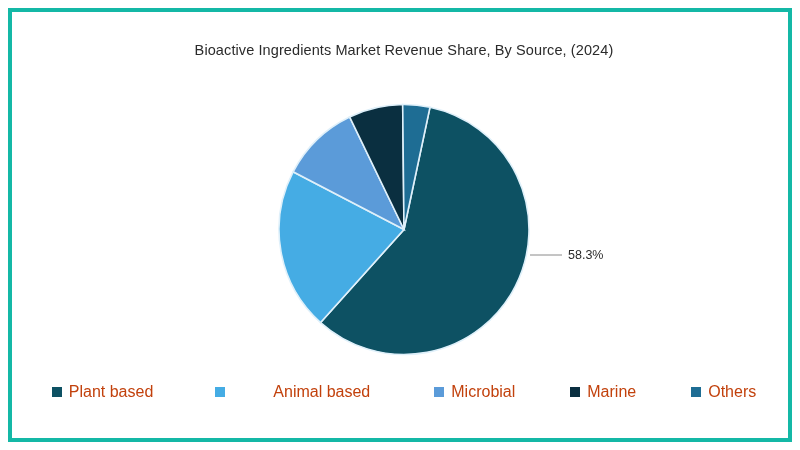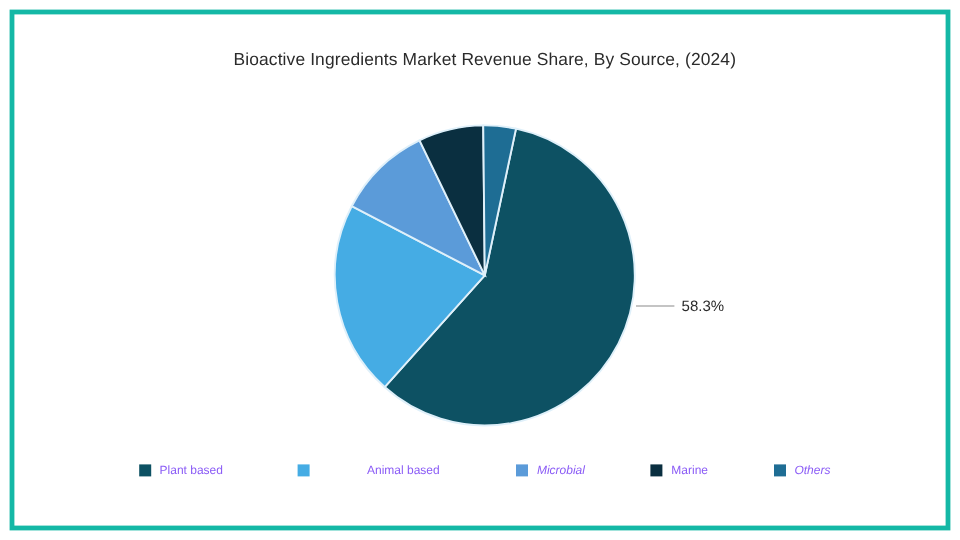--- a/index.html
+++ b/index.html
@@ -68,22 +68,22 @@
   }
 
   .legend-swatch {
     width: 10px;
     height: 10px;
     margin-right: 7px;
     flex: 0 0 auto;
   }
 
   .legend-label {
-    font-size: 10px;
-    color: #8b5cf6;
+    font-size: 16px;
+    color: #c2410c;
   }
 
   #source-note {
     position: absolute;
     right: 22px;
     top: 420px;
     font-size: 10.5px;
     color: #3b3b3b;
   }
 
@@ -118,28 +118,28 @@
 
   <div id="legend-row">
       <div class="legend-item">
         <span class="legend-swatch" style="background: rgb(13, 81, 99);"></span>
         <span class="legend-label">Plant based</span>
       </div>
       <div class="legend-item" style="margin-left: 62px; gap: 41px;">
         <span class="legend-swatch" style="background: rgb(69, 172, 228);"></span>
         <span class="legend-label">Animal based</span>
       </div>
-      <div class="legend-item" style="margin-left: 64px; font-style: italic;">
+      <div class="legend-item" style="margin-left: 64px;">
         <span class="legend-swatch" style="background: rgb(91, 155, 217);"></span>
         <span class="legend-label">Microbial</span>
       </div>
       <div class="legend-item" style="margin-left: 55px; text-align: right;">
         <span class="legend-swatch" style="background: rgb(10, 47, 64);"></span>
         <span class="legend-label">Marine</span>
       </div>
-      <div class="legend-item" style="margin-left: 55px; font-style: italic;">
+      <div class="legend-item" style="margin-left: 55px;">
         <span class="legend-swatch" style="background: rgb(30, 109, 148);"></span>
         <span class="legend-label">Others</span>
       </div>
     </div>
 
 
 </div>
 
 </body></html>

